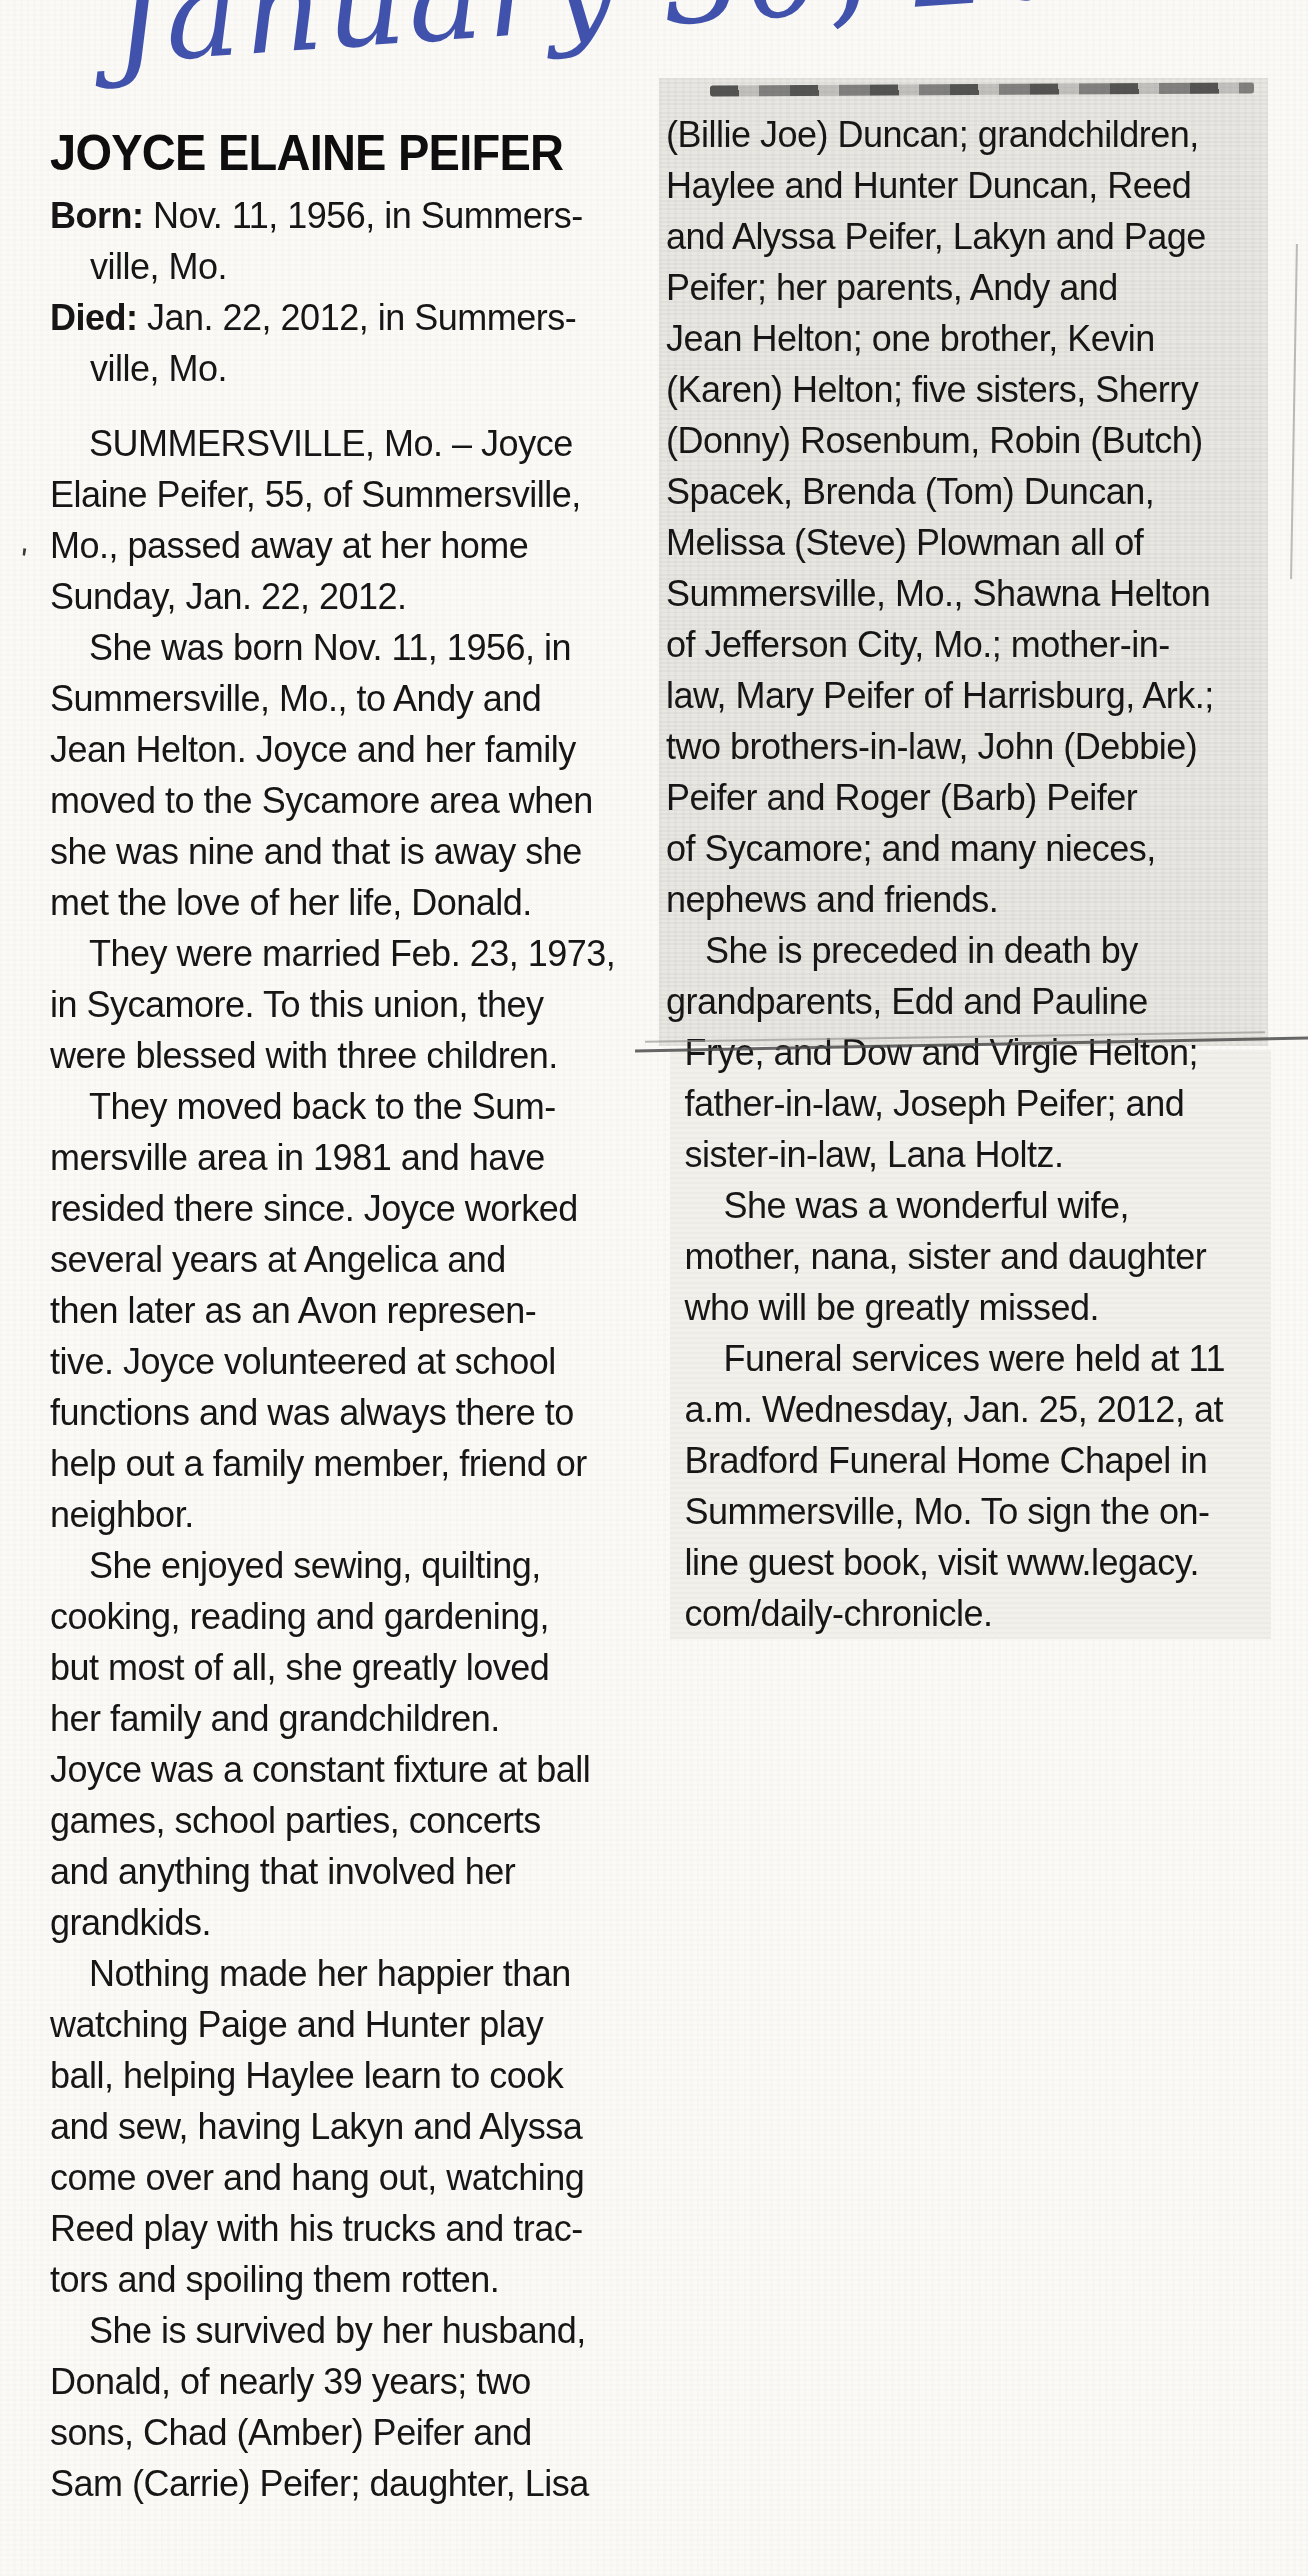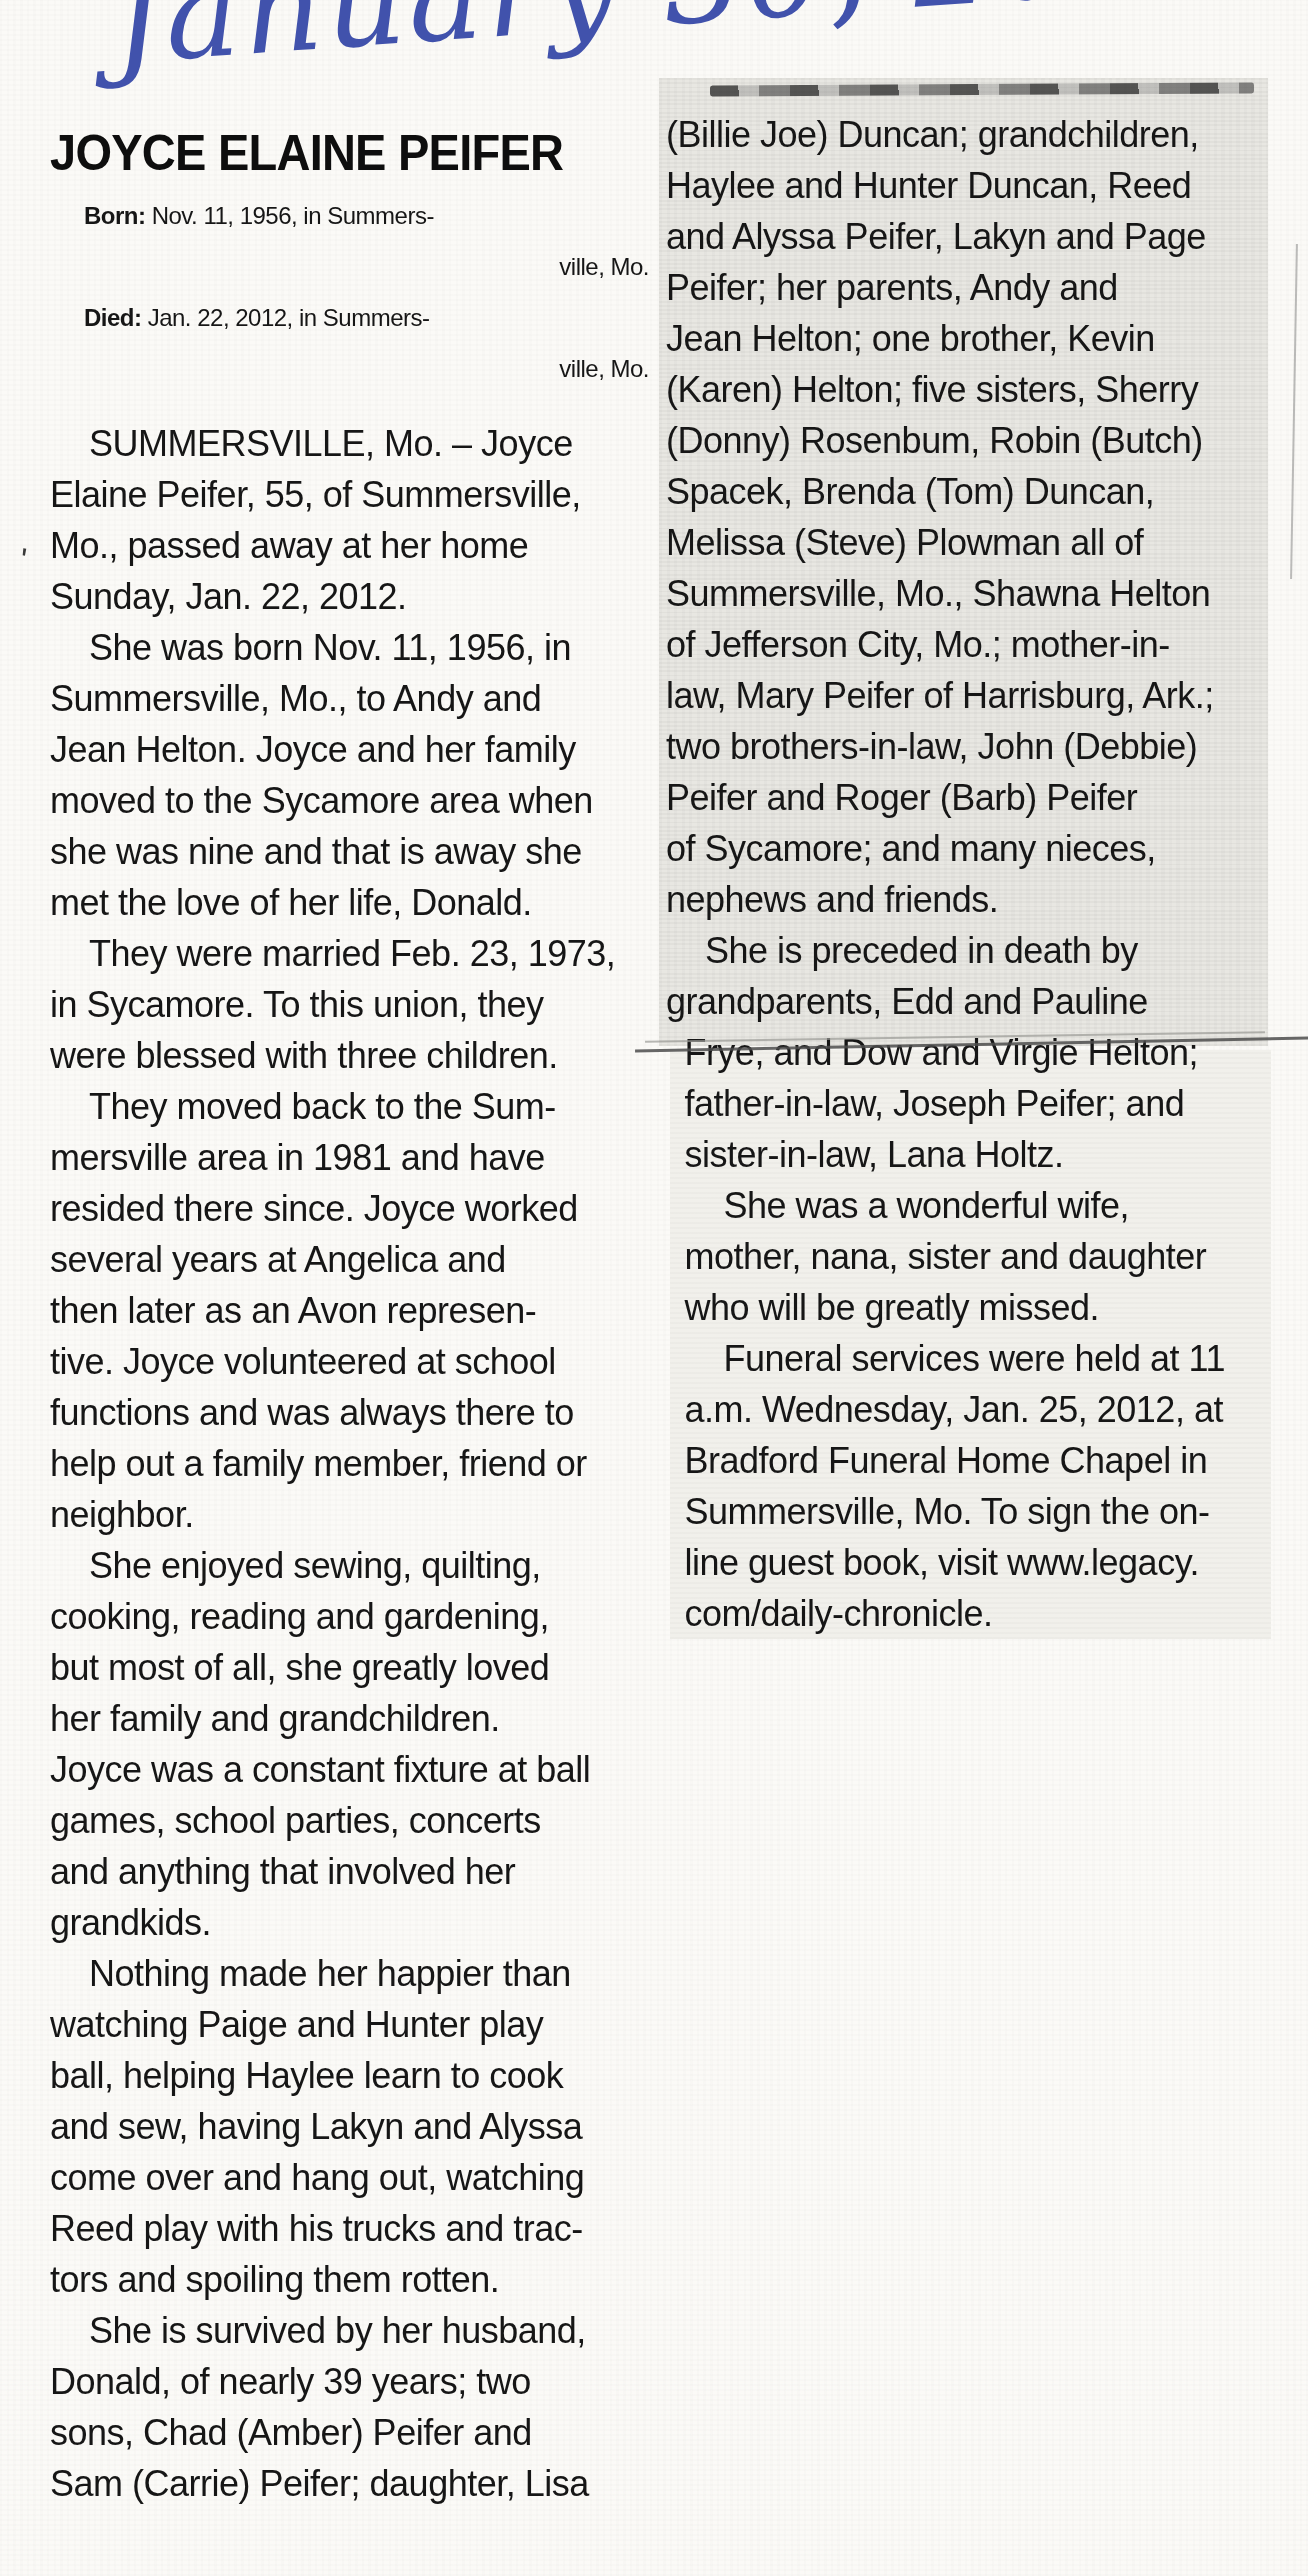--- a/index.html
+++ b/index.html
@@ -73,23 +73,23 @@
   .col{position:absolute;}
   .col-left{left:50px;top:124px;width:599px;}
   .col-right{left:666px;top:109px;width:603px;}
 
   .title{
     font-size:50px;font-weight:bold;letter-spacing:-0.8px;
     transform:scaleX(0.94);transform-origin:left top;
     margin:0 0 8.4px 0;color:#0e0e0e;white-space:nowrap;
   }
 
-  .vitals{font-size:24px;line-height:51px;letter-spacing:-0.5px;margin-left:34px;}
+  .vitals{font-size:36px;line-height:51px;letter-spacing:-0.5px;}
   .vital-label{font-weight:bold;}
-  .vital-cont{padding-left:40px;text-align:right;}
+  .vital-cont{padding-left:40px;}
 
   .paras{font-size:36px;line-height:51px;letter-spacing:-0.5px;}
   .paras .line{white-space:nowrap;}
   .paras .line.indent{padding-left:39px;}
 
   .col-left .paras{margin-top:24px;}
 
   .right-bottom{margin-left:18.4px;}
 </style>
 </head>

